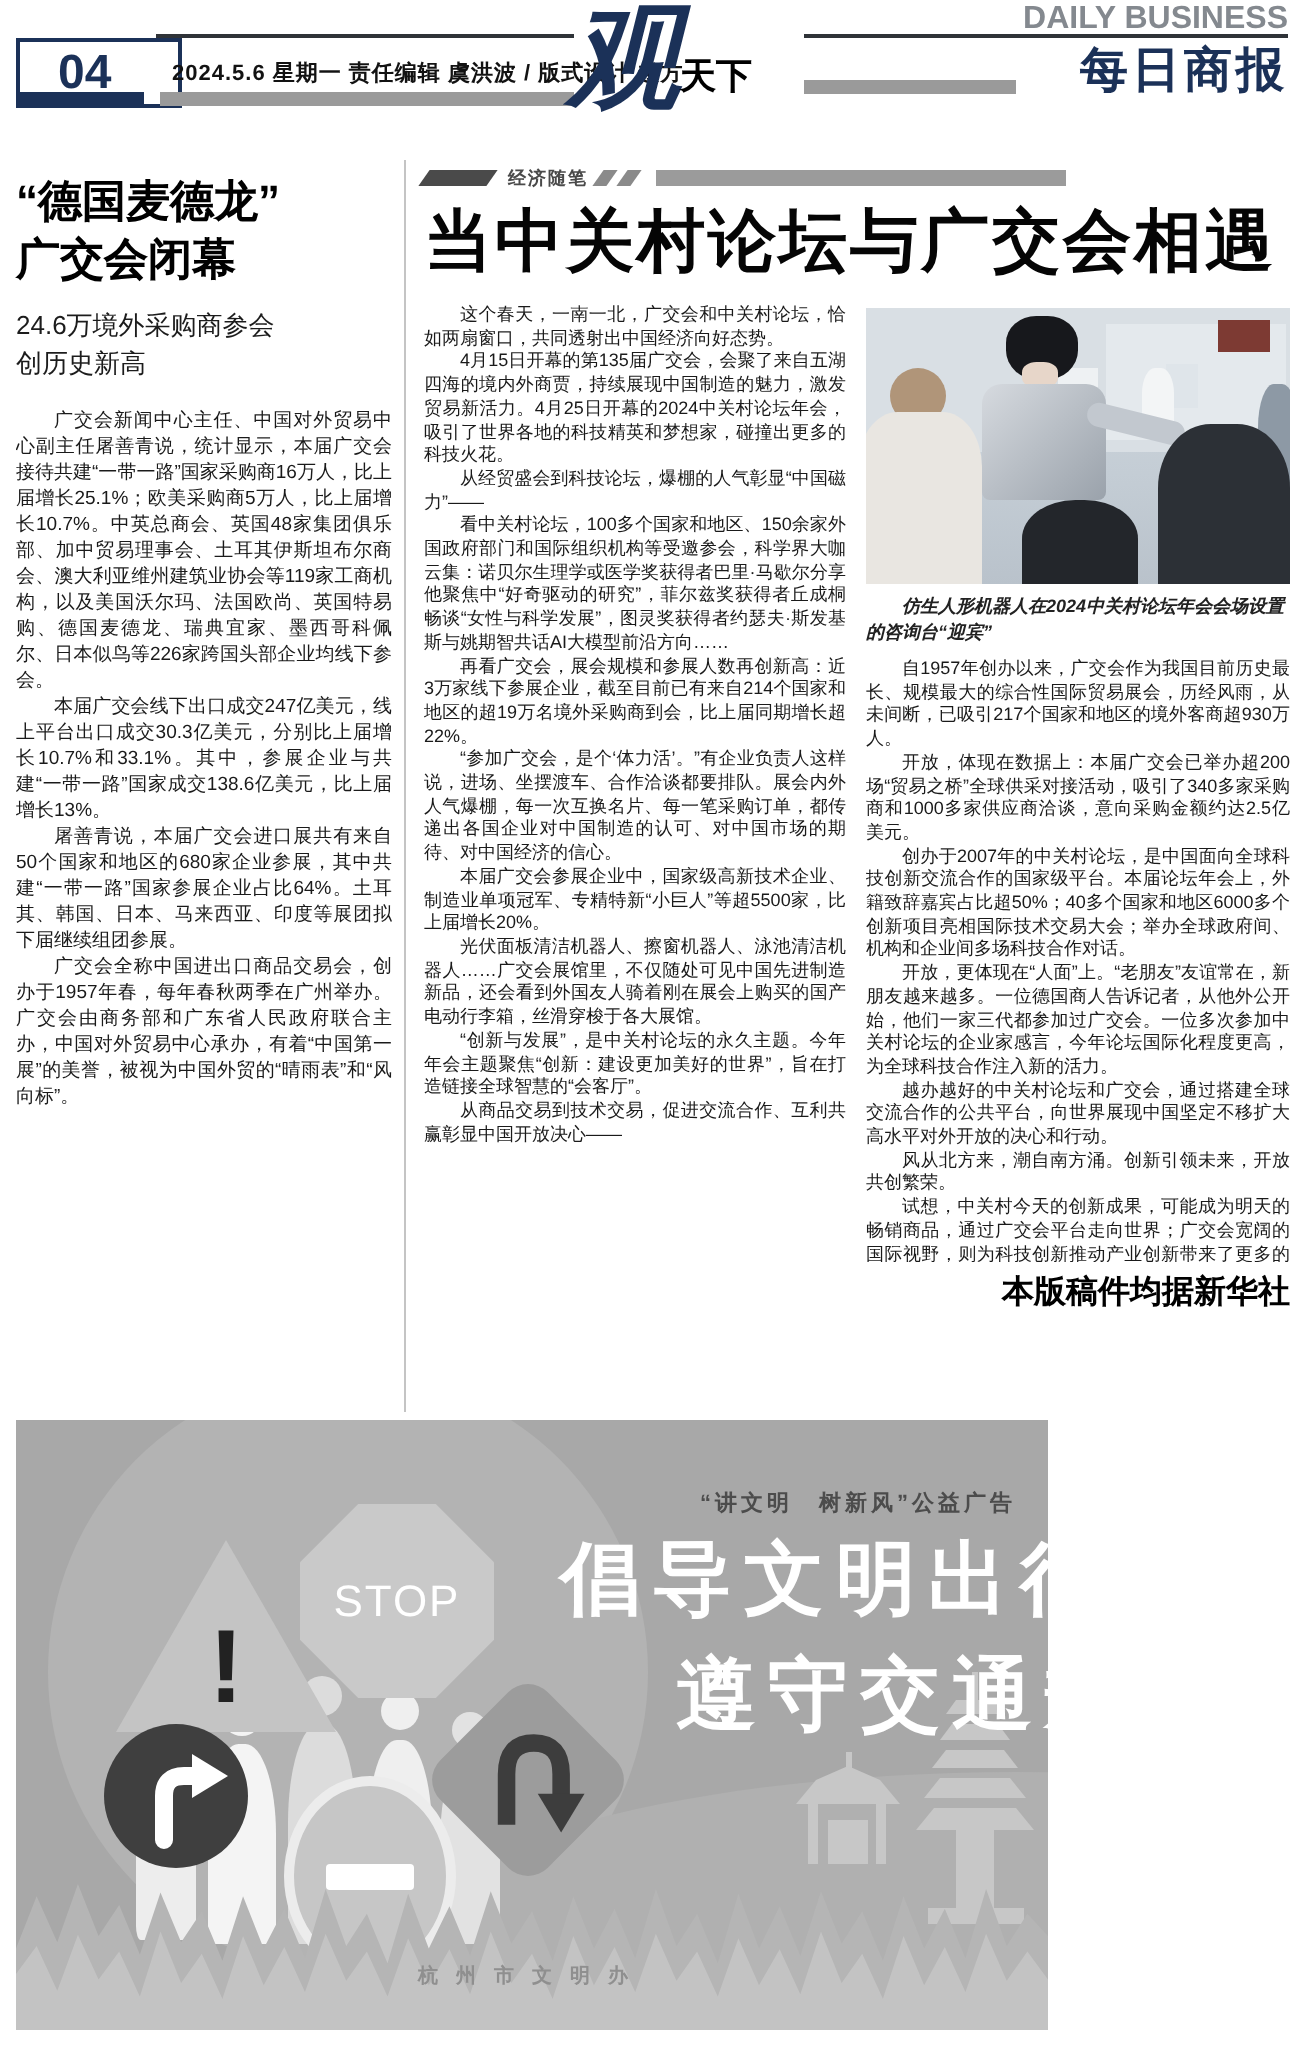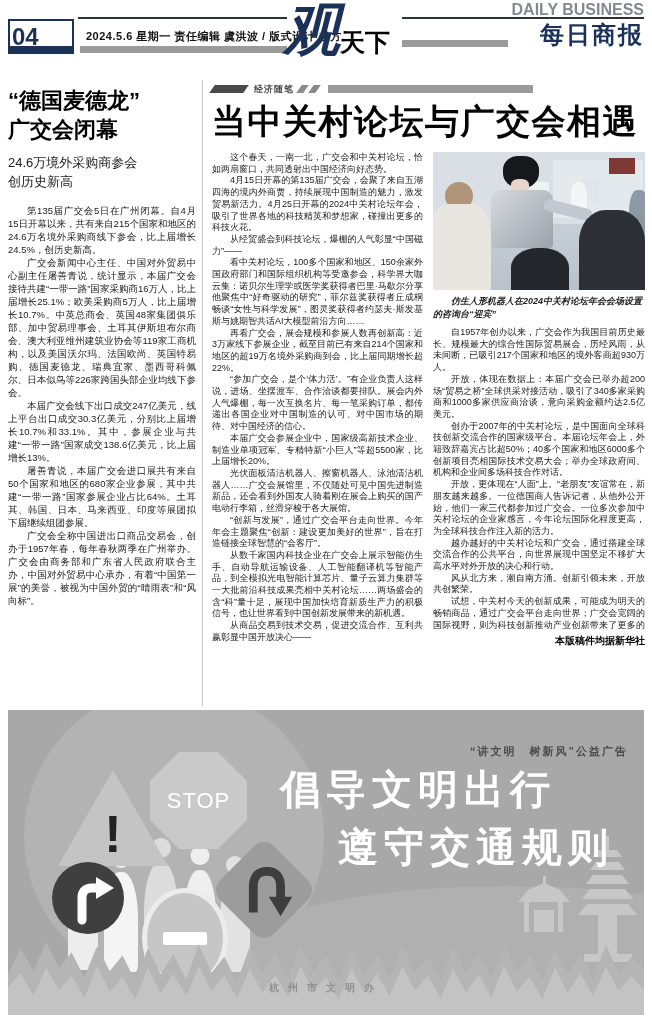--- a/index.html
+++ b/index.html
@@ -4,61 +4,61 @@
 <style>
   html,body{margin:0;padding:0;background:#e9e9e9;}
   .page{position:relative;width:652px;height:1024px;background:#ffffff;overflow:hidden;
         font-family:"Liberation Sans","DejaVu Sans",sans-serif;color:#111;}
   .abs{position:absolute;}
 
   
   .hdr-thinline{height:2px;background:#2f3338;}
   .hdr-graybar{height:7px;background:#9a9a9a;}
   .pagenum-box{left:8px;top:19px;width:60px;height:31px;border:2px solid #1b3158;
-               display:flex;align-items:center;padding-left:2px;
+               display:flex;align-items:center;padding-left:19px;
                font-size:24px;font-weight:900;color:#1b3158;background:#fff;}
   .pagenum-underbar{left:8px;top:46px;width:64px;height:8px;background:#1b3158;}
   .dateline{left:86px;top:29px;font-size:11px;font-weight:bold;color:#121212;letter-spacing:.5px;}
   .sec-big{left:284px;top:0px;font-size:56px;font-weight:900;font-style:italic;
            color:#1b3158;font-family:"Liberation Serif","DejaVu Serif",serif;line-height:60px;}
-  .sec-rest{left:340px;top:26px;font-size:25px;font-weight:900;color:#000;}
+  .sec-rest{left:340px;top:26px;font-size:18px;font-weight:900;color:#000;}
   .mast-en{right:8px;top:1px;font-size:16px;font-weight:700;color:#84898f;letter-spacing:0px;}
   .mast-cn{right:8px;top:19px;font-size:24px;font-weight:900;color:#1b3158;letter-spacing:2px;}
 
   
   .vdivider{left:202px;top:80px;width:1px;height:626px;background:#c4c4c4;}
   .leftcol{left:8px;top:86px;width:188px;}
   .l-head{font-size:22px;font-weight:900;line-height:29px;color:#000;}
   .l-sub{margin-top:9px;font-size:13px;line-height:19px;color:#1c1c1c;}
   .l-text{margin-top:13px;height:478px;overflow:hidden;}
   .para{font-size:9.5px;line-height:13px;text-align:justify;text-indent:2em;margin:0;color:#1a1a1a;}
 
   
   .main{left:212px;top:84px;width:433px;}
   .kicker-row{display:flex;align-items:center;height:10px;}
   .kick-shape{width:34px;height:8px;background:#4a4a4a;transform:skewX(-35deg);margin-right:8px;}
   .kick-label{font-size:9px;font-weight:bold;color:#4a4a4a;letter-spacing:1px;white-space:nowrap;}
   .kick-slash{width:7px;height:8px;background:#8a8a8a;transform:skewX(-35deg);margin-left:5px;}
   .kick-bar{width:205px;height:8px;background:#9b9b9b;margin-left:10px;}
   .m-head{margin-top:5px;font-size:34px;font-weight:900;color:#050505;letter-spacing:1.5px;line-height:44px;white-space:nowrap;}
-  .cols{margin-top:9px;display:flex;gap:10px;}
+  .cols{margin-top:9px;display:flex;gap:10px;align-items:flex-end;}
   .colA{width:211px;height:505px;overflow:hidden;}
   .colB{width:212px;}
   .mpara{font-size:9px;line-height:11.7px;text-align:justify;text-indent:2em;margin:0;color:#1a1a1a;}
   .colB-text{height:302px;overflow:hidden;}
-  .byline{margin-top:5px;font-size:10px;font-weight:bold;text-align:right;color:#000;}
+  .byline{margin-top:5px;font-size:16px;font-weight:bold;text-align:right;color:#000;}
 
   
   .photo{position:relative;width:212px;height:138px;overflow:hidden;
          background:linear-gradient(180deg,#d2d9df 0%,#c4cdd5 60%,#b9c2cb 100%);}
   .caption{margin:5px 0 6px 0;font-size:9px;font-weight:bold;font-style:italic;
            line-height:13px;text-indent:2em;color:#222;}
 
   
-  .ad{left:8px;top:710px;width:636px;height:305px;background:#a8a8a8;overflow:hidden;}
+  .ad{left:8px;top:710px;width:516px;height:305px;background:#a8a8a8;overflow:hidden;}
   .ad-circle{left:16px;top:-24px;width:300px;height:300px;border-radius:50%;background:#b3b3b3;}
   .ad-hill{left:180px;top:176px;width:640px;height:190px;border-radius:50%;background:#b0b0b0;}
   .ad-tag{right:16px;top:34px;font-size:11px;color:#4c4c4c;letter-spacing:2px;font-weight:bold;}
   .slogan{font-size:40px;font-weight:900;color:#ffffff;letter-spacing:6px;white-space:nowrap;}
   .slogan1{left:272px;top:52px;}
   .slogan2{left:330px;top:110px;}
   .warn-tri{left:50px;top:60px;width:110px;height:96px;background:#c4c4c4;
             clip-path:polygon(50% 0%,100% 100%,0% 100%);}
   .warn-ex{position:absolute;left:0;right:0;bottom:2px;text-align:center;
            font-size:52px;font-weight:900;color:#222;line-height:60px;}
@@ -107,21 +107,20 @@
   <div class="abs leftcol">
     <div class="l-head">
       <div>“德国麦德龙”</div>
       <div>广交会闭幕</div>
     </div>
     <div class="l-sub">
       <div>24.6万境外采购商参会</div>
       <div>创历史新高</div>
     </div>
     <div class="l-text">
-      <p class="para">第135届广交会5日在广州闭幕。自4月15日开幕以来，共有来自215个国家和地区的24.6万名境外采购商线下参会，比上届增长24.5%，创历史新高。</p>
       <p class="para">广交会新闻中心主任、中国对外贸易中心副主任屠善青说，统计显示，本届广交会接待共建“一带一路”国家采购商16万人，比上届增长25.1%；欧美采购商5万人，比上届增长10.7%。中英总商会、英国48家集团俱乐部、加中贸易理事会、土耳其伊斯坦布尔商会、澳大利亚维州建筑业协会等119家工商机构，以及美国沃尔玛、法国欧尚、英国特易购、德国麦德龙、瑞典宜家、墨西哥科佩尔、日本似鸟等226家跨国头部企业均线下参会。</p>
       <p class="para">本届广交会线下出口成交247亿美元，线上平台出口成交30.3亿美元，分别比上届增长10.7%和33.1%。其中，参展企业与共建“一带一路”国家成交138.6亿美元，比上届增长13%。</p>
       <p class="para">屠善青说，本届广交会进口展共有来自50个国家和地区的680家企业参展，其中共建“一带一路”国家参展企业占比64%。土耳其、韩国、日本、马来西亚、印度等展团拟下届继续组团参展。</p>
       <p class="para">广交会全称中国进出口商品交易会，创办于1957年春，每年春秋两季在广州举办。广交会由商务部和广东省人民政府联合主办，中国对外贸易中心承办，有着“中国第一展”的美誉，被视为中国外贸的“晴雨表”和“风向标”。</p>
     </div>
   </div>
 
   <div class="abs main">
     <div class="kicker-row">
       <div class="kick-shape"></div>
@@ -134,22 +133,21 @@
     <div class="cols">
       <div class="colA">
         <p class="mpara">这个春天，一南一北，广交会和中关村论坛，恰如两扇窗口，共同透射出中国经济向好态势。</p>
         <p class="mpara">4月15日开幕的第135届广交会，会聚了来自五湖四海的境内外商贾，持续展现中国制造的魅力，激发贸易新活力。4月25日开幕的2024中关村论坛年会，吸引了世界各地的科技精英和梦想家，碰撞出更多的科技火花。</p>
         <p class="mpara">从经贸盛会到科技论坛，爆棚的人气彰显“中国磁力”——</p>
         <p class="mpara">看中关村论坛，100多个国家和地区、150余家外国政府部门和国际组织机构等受邀参会，科学界大咖云集：诺贝尔生理学或医学奖获得者巴里·马歇尔分享他聚焦中“好奇驱动的研究”，菲尔兹奖获得者丘成桐畅谈“女性与科学发展”，图灵奖获得者约瑟夫·斯发基斯与姚期智共话AI大模型前沿方向……</p>
         <p class="mpara">再看广交会，展会规模和参展人数再创新高：近3万家线下参展企业，截至目前已有来自214个国家和地区的超19万名境外采购商到会，比上届同期增长超22%。</p>
         <p class="mpara">“参加广交会，是个‘体力活’。”有企业负责人这样说，进场、坐摆渡车、合作洽谈都要排队。展会内外人气爆棚，每一次互换名片、每一笔采购订单，都传递出各国企业对中国制造的认可、对中国市场的期待、对中国经济的信心。</p>
         <p class="mpara">本届广交会参展企业中，国家级高新技术企业、制造业单项冠军、专精特新“小巨人”等超5500家，比上届增长20%。</p>
         <p class="mpara">光伏面板清洁机器人、擦窗机器人、泳池清洁机器人……广交会展馆里，不仅随处可见中国先进制造新品，还会看到外国友人骑着刚在展会上购买的国产电动行李箱，丝滑穿梭于各大展馆。</p>
-        <p class="mpara">“创新与发展”，通过广交会平台走向世界。今年年会主题聚焦“创新：建设更加美好的世界”，旨在打造链接全球智慧的“会客厅”。</p>
-        <p class="mpara">从数千家国内科技企业在广交会上展示智能仿生手、自动导航运输设备、人工智能翻译机等智能产品，到全模拟光电智能计算芯片、量子云算力集群等一大批前沿科技成果亮相中关村论坛……两场盛会的含“科”量十足，展现中国加快培育新质生产力的积极信号，也让世界看到中国创新发展带来的新机遇。</p>
+        <p class="mpara">“创新与发展”，是中关村论坛的永久主题。今年年会主题聚焦“创新：建设更加美好的世界”，旨在打造链接全球智慧的“会客厅”。</p>
         <p class="mpara">从商品交易到技术交易，促进交流合作、互利共赢彰显中国开放决心——</p>
       </div>
       <div class="colB">
 
         <div class="photo">
           <div class="abs" style="left:0;top:0;width:212px;height:72px;background:#d9dfe4;"></div>
           <div class="abs" style="left:120px;top:8px;width:90px;height:58px;background:#e4e9ed;"></div>
           <div class="abs" style="left:176px;top:6px;width:26px;height:16px;background:#7d3a33;"></div>
           <div class="abs" style="left:96px;top:30px;width:20px;height:30px;background:#eef1f3;"></div>
           <div class="abs" style="left:150px;top:28px;width:16px;height:22px;background:#dfe5ea;"></div>

